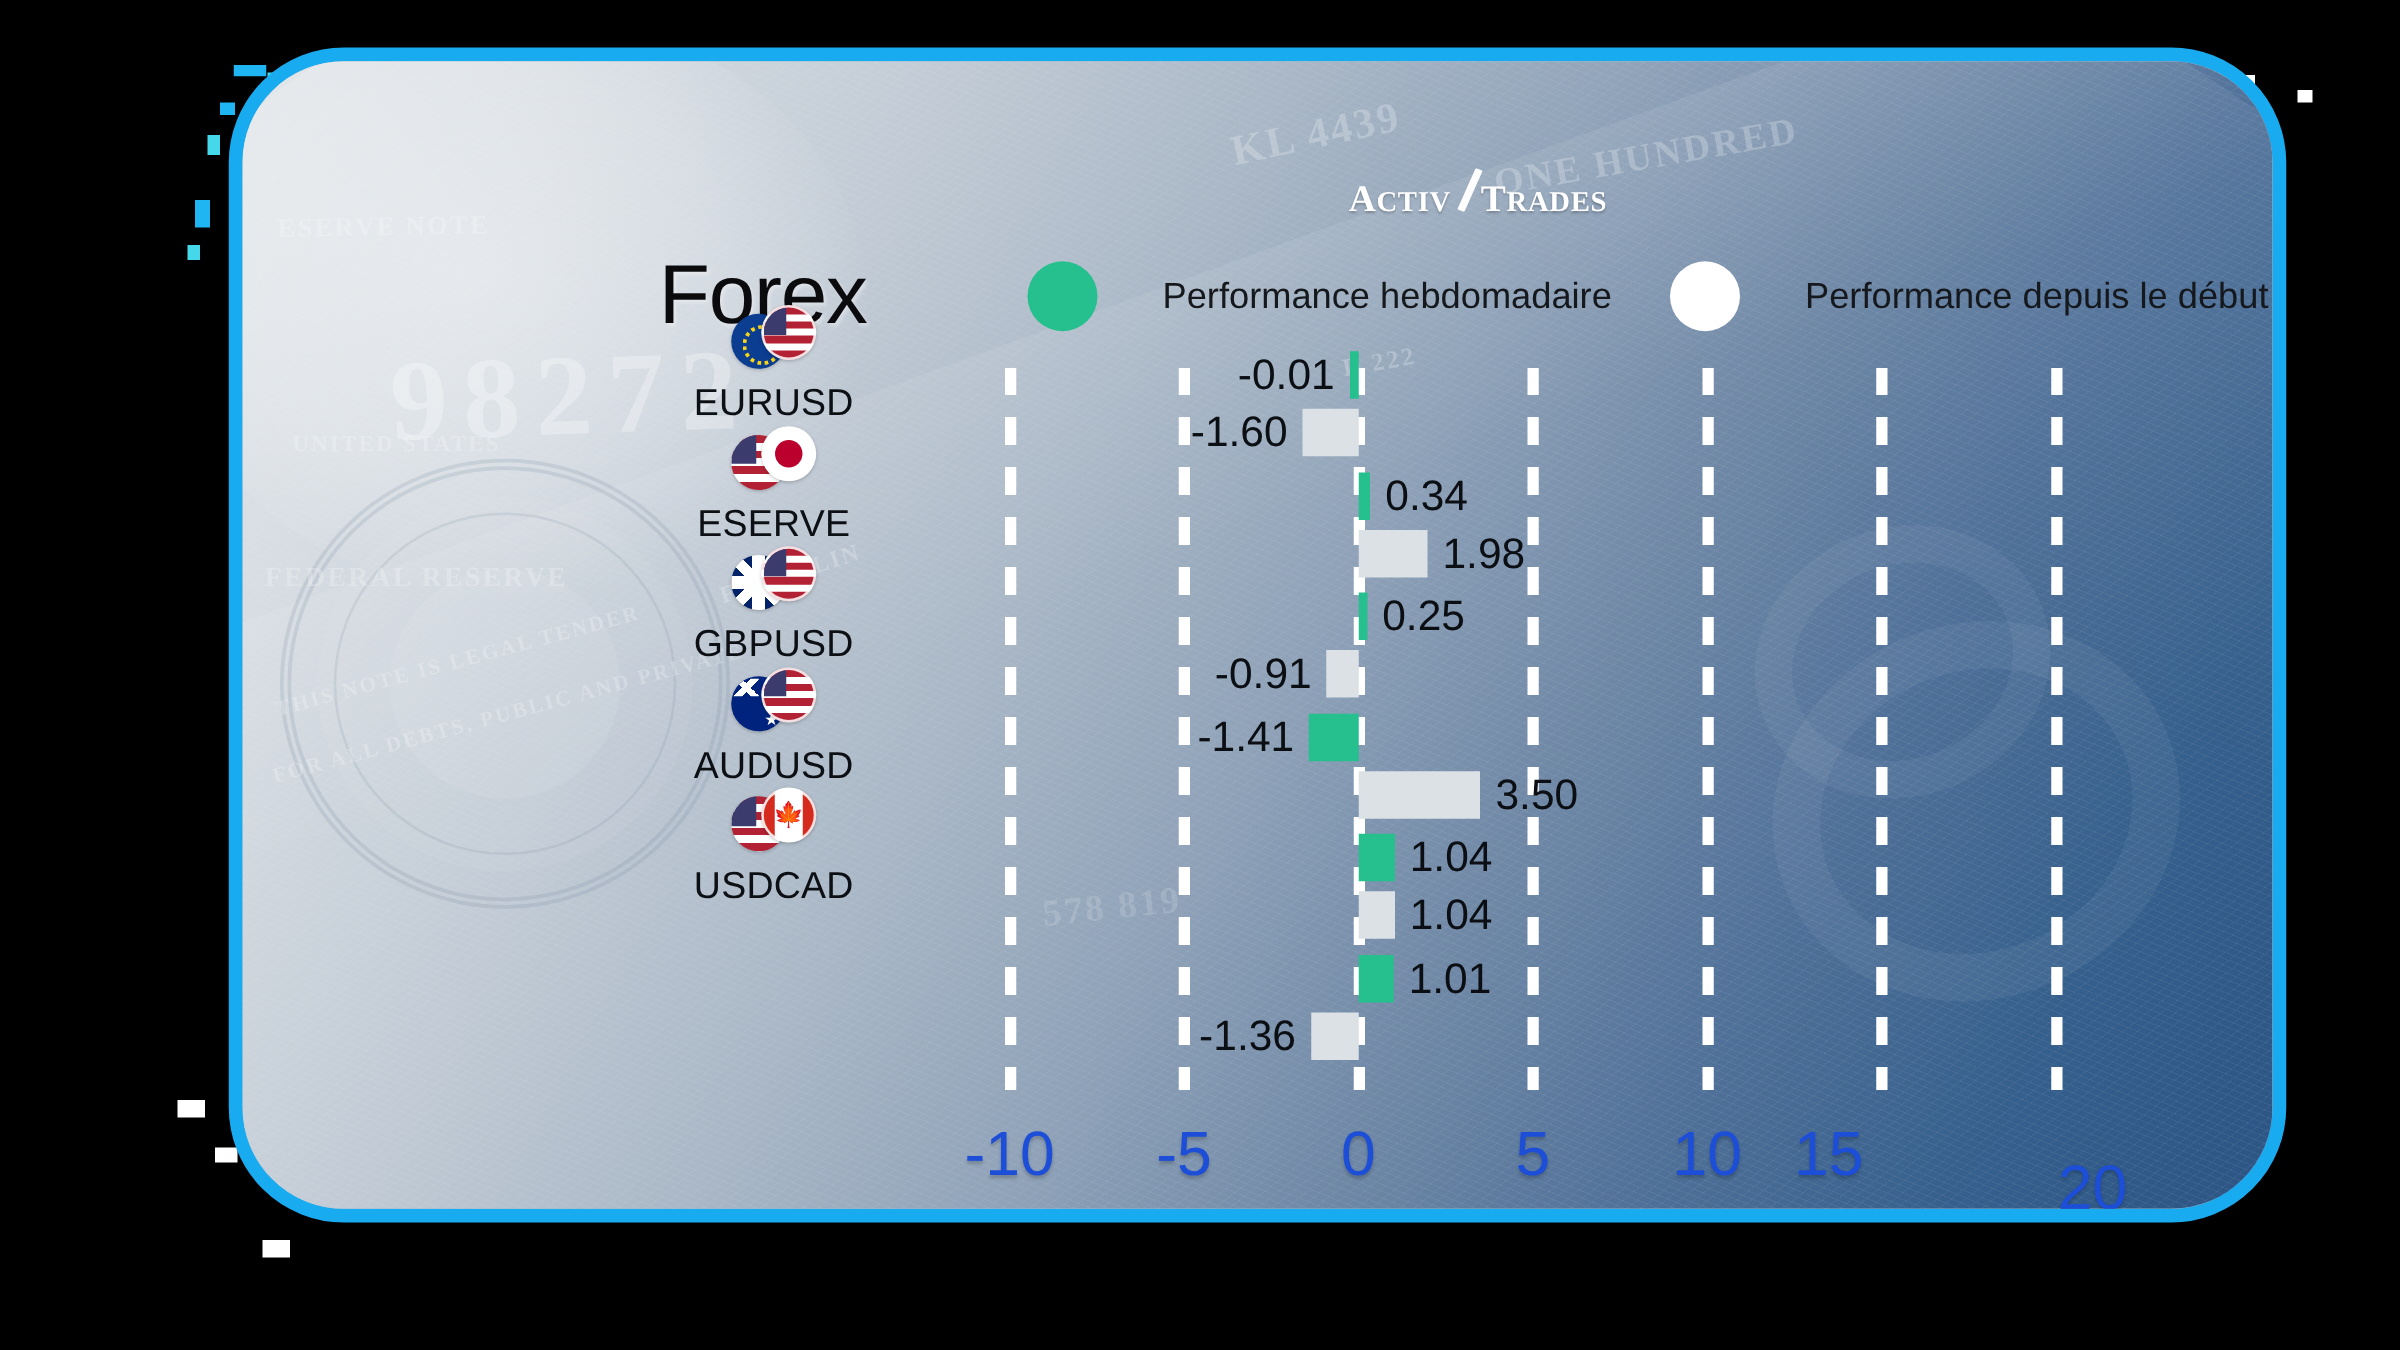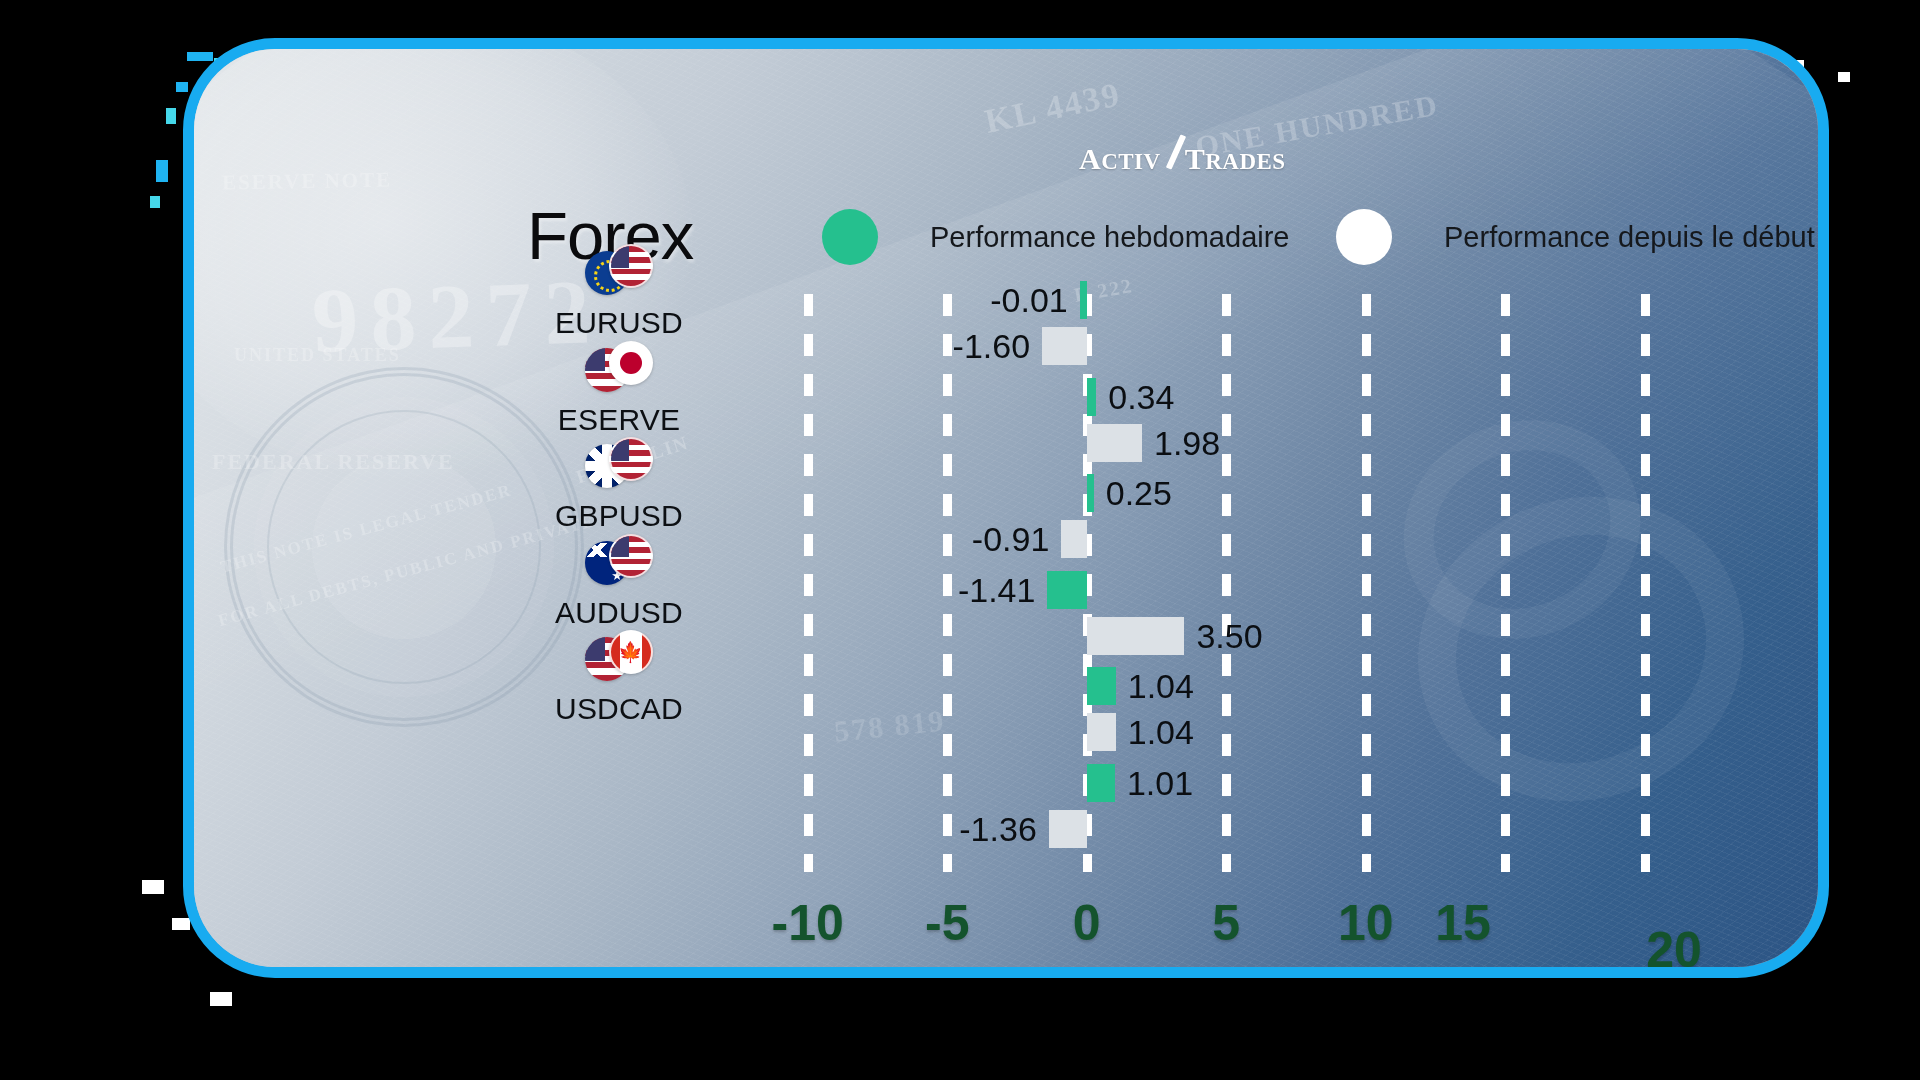--- a/index.html
+++ b/index.html
@@ -184,25 +184,24 @@
     position: absolute;
     left: 0; top: 0; width: 100%; height: 100%;
   }
   .gridline {
     position: absolute; top: 245px; height: 578px; width: 9px;
     background: repeating-linear-gradient(
       180deg, #ffffff 0 22px, rgba(255,255,255,0) 22px 40px);
   }
   .xtick {
     position: absolute; top: 845px;
-    font-size: 50px; color: #14532d;
+    font-size: 50px; color: #1d4ed8;
     transform: translateX(-50%);
     font-family: "Liberation Sans", sans-serif;
     text-shadow: 0 2px 3px rgba(0,0,0,.22);
-    font-weight: bold;
   }
   .xaxis-title {
     position: absolute; top: 920px; left: 0; width: 1240px;
     text-align: center;
     font-size: 34px; color: #101317;
   }
 
   
   .cat {
     position: absolute; left: 300px; width: 250px;

